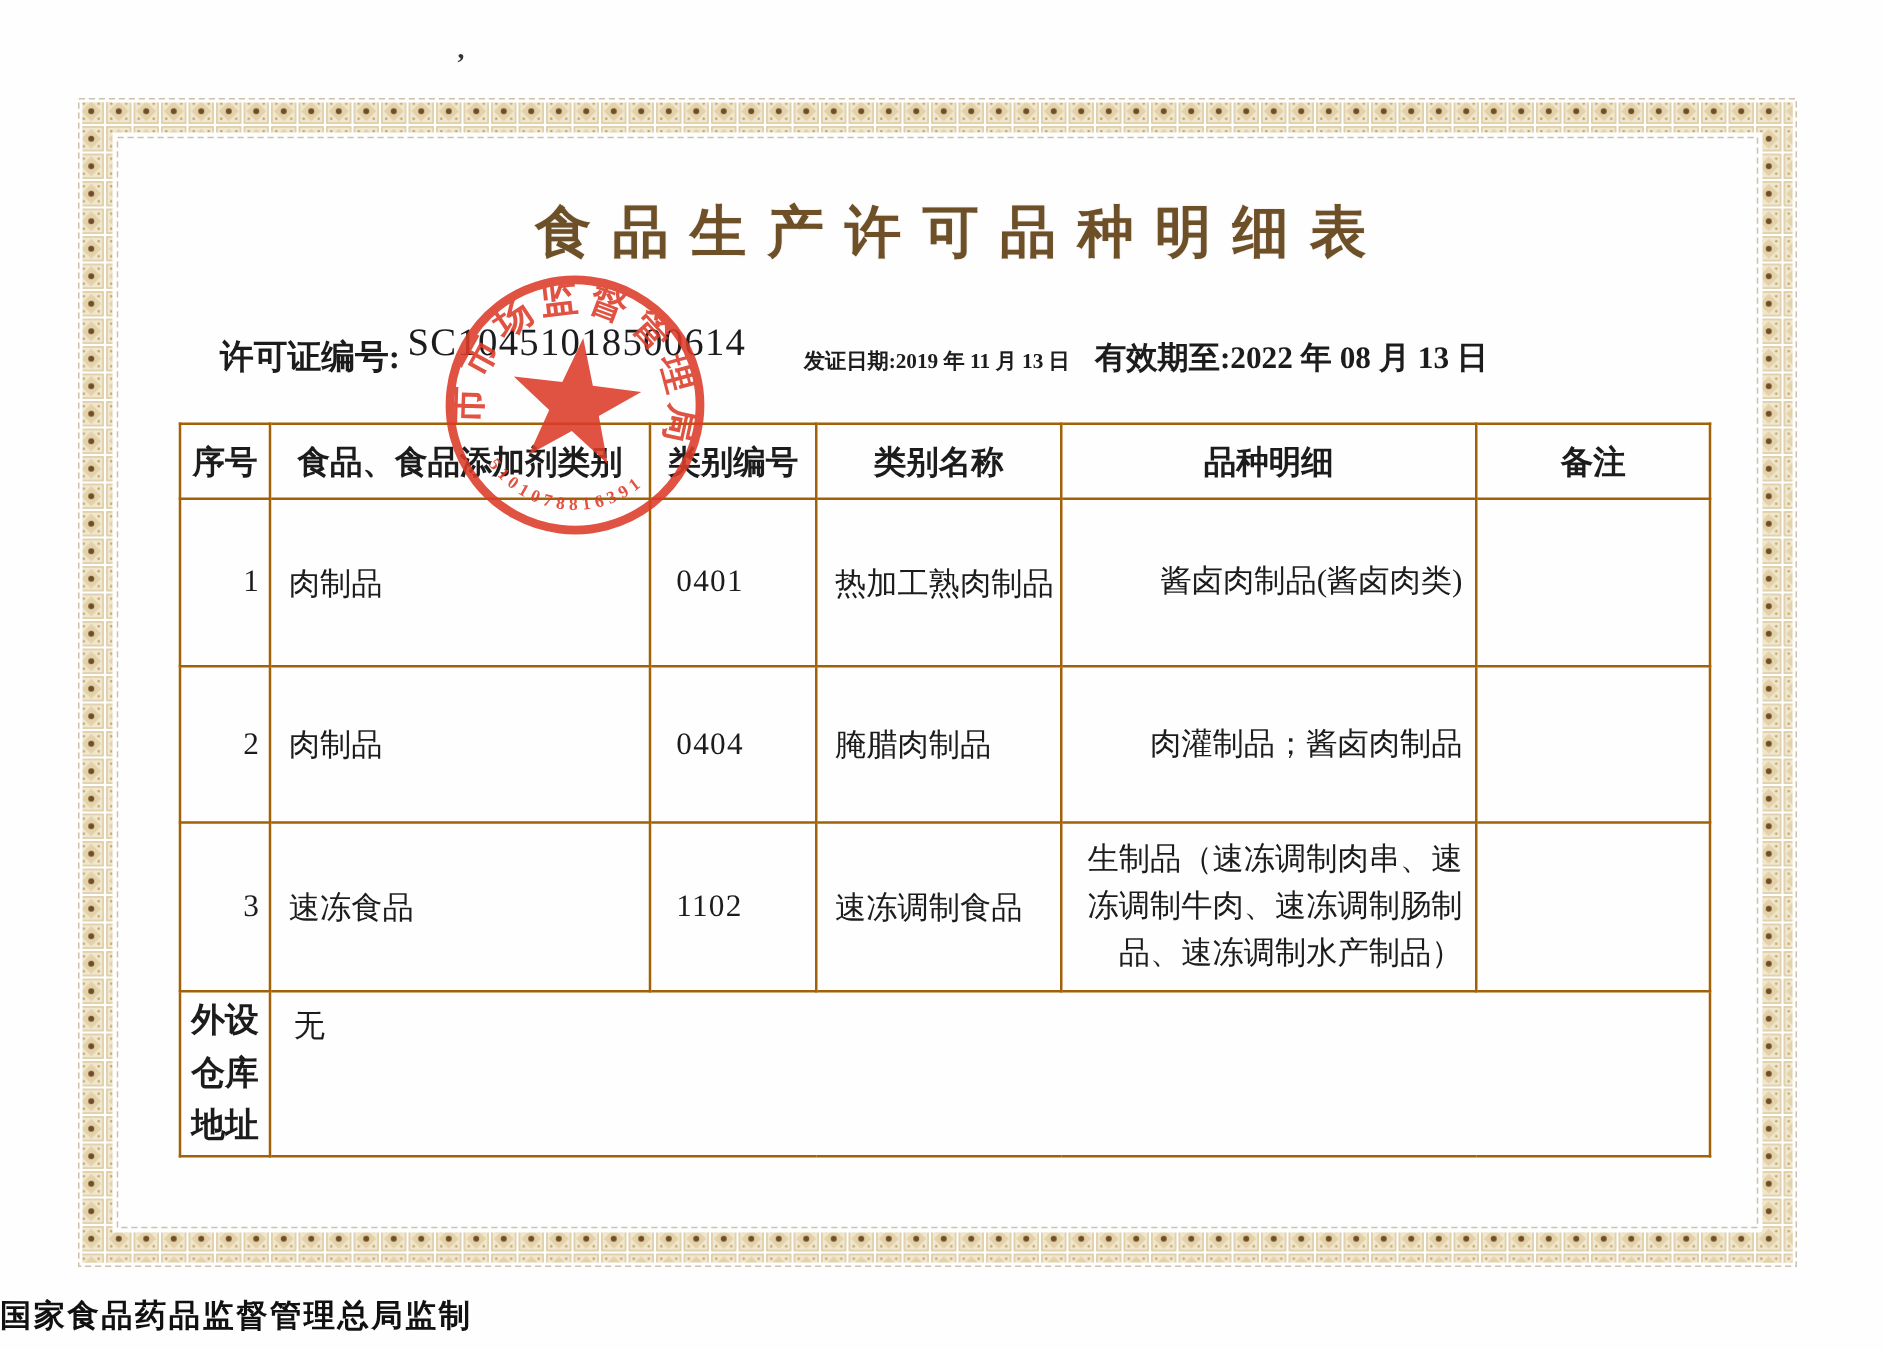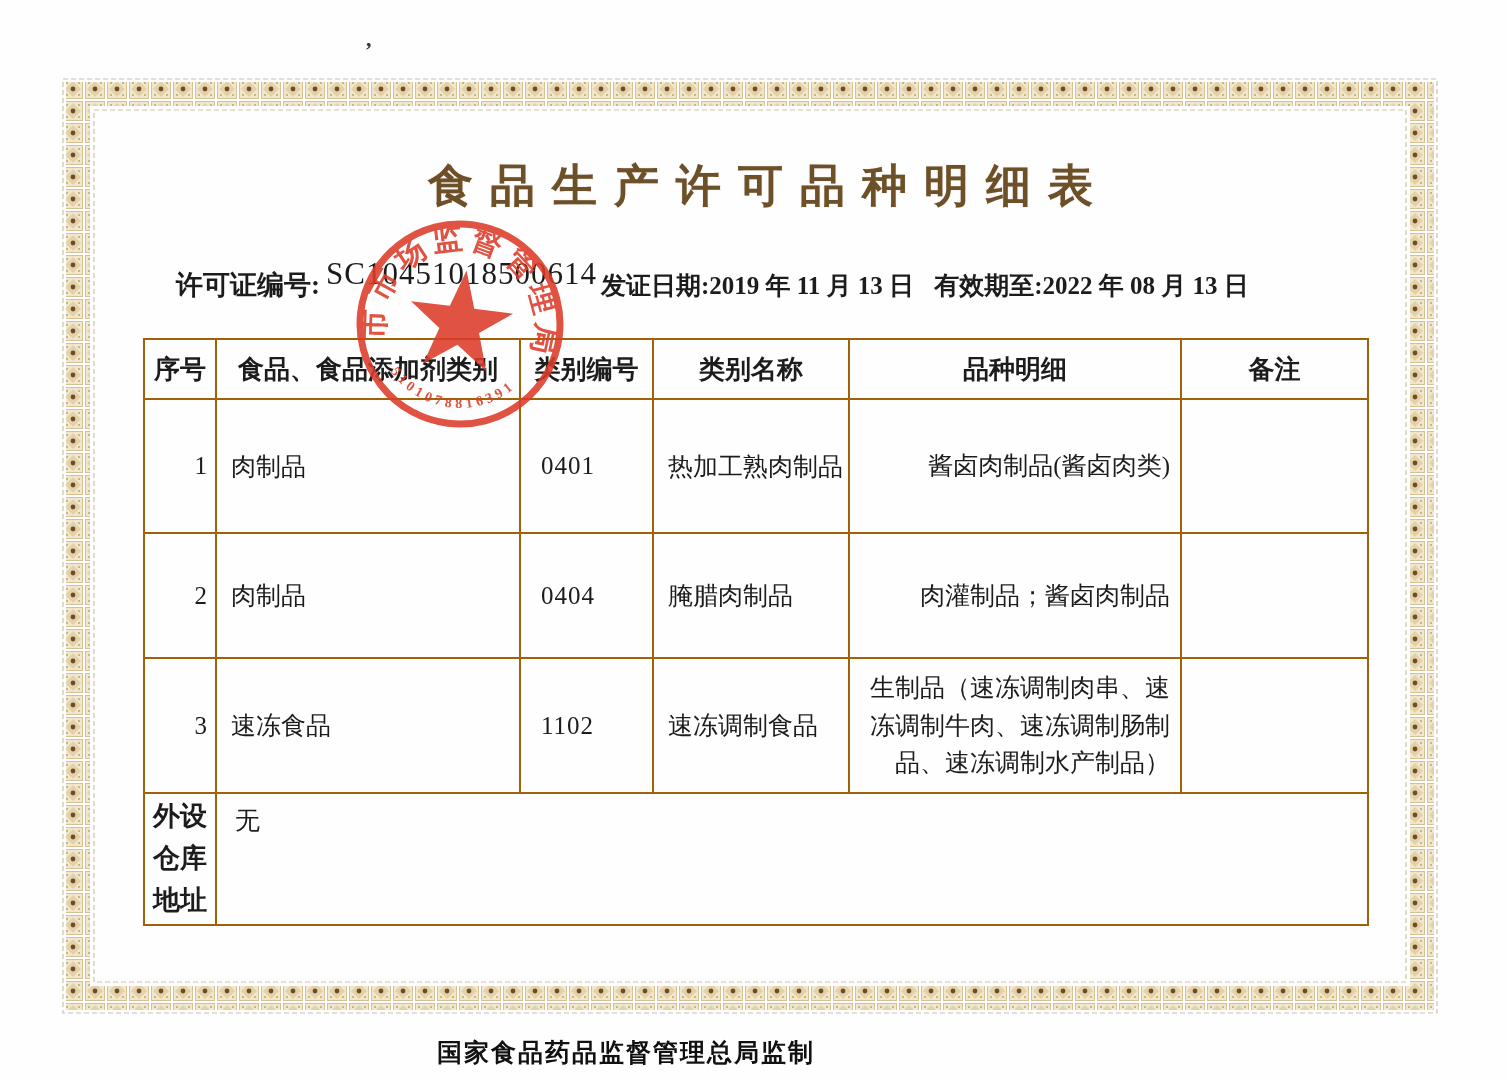--- a/index.html
+++ b/index.html
@@ -20,21 +20,21 @@
   }
   .license-row{
     position:absolute;left:176px;top:266px;width:1240px;height:44px;
     white-space:nowrap;
   }
   .lic-label{font-size:27px;font-weight:bold;}
   .lic-number{
     font-size:31px;letter-spacing:1px;position:relative;top:-10px;margin-left:2px;
     font-family:"Liberation Serif",serif;
   }
-  .lic-dates{font-size:25px;font-weight:bold;}
+  .lic-dates{font-size:17px;font-weight:bold;margin-left:42px;}
   .lic-valid{font-size:25px;font-weight:bold;margin-left:16px;}
   table.doc-table{
     position:absolute;left:143px;top:338px;width:1224px;
     border-collapse:collapse;table-layout:fixed;
   }
   .doc-table th,.doc-table td{
     border:2px solid #a16207;overflow:hidden;
   }
   .doc-table thead th{
     height:58px;font-size:26px;font-weight:bold;text-align:center;vertical-align:middle;
@@ -48,21 +48,21 @@
   td.c-remark{}
   tr.r1{height:134px;} tr.r2{height:125px;} tr.r3{height:135px;}
   tr.r-warehouse{height:128px;border-radius:26px;}
   th.wh-label{
     font-size:27px;font-weight:bold;text-align:center;vertical-align:middle;
     line-height:1.55;padding:2px;
   }
   td.wh-value{vertical-align:top;text-align:left;padding:10px 0 0 18px;font-size:25px;}
   .doc-footer{
     position:absolute;left:0;top:1036px;width:1252px;margin:0;
-    text-align:center;font-size:25px;font-weight:bold;letter-spacing:2px;color:#111;
+    font-size:25px;font-weight:bold;letter-spacing:2px;color:#111;
   }
   .seal{
     position:absolute;left:352px;top:216px;width:216px;height:216px;
     transform:rotate(7deg);opacity:.88;pointer-events:none;
   }
   .seal text{font-family:"Liberation Serif","DejaVu Serif",serif;}
 </style>
 </head>
 <body>
 

